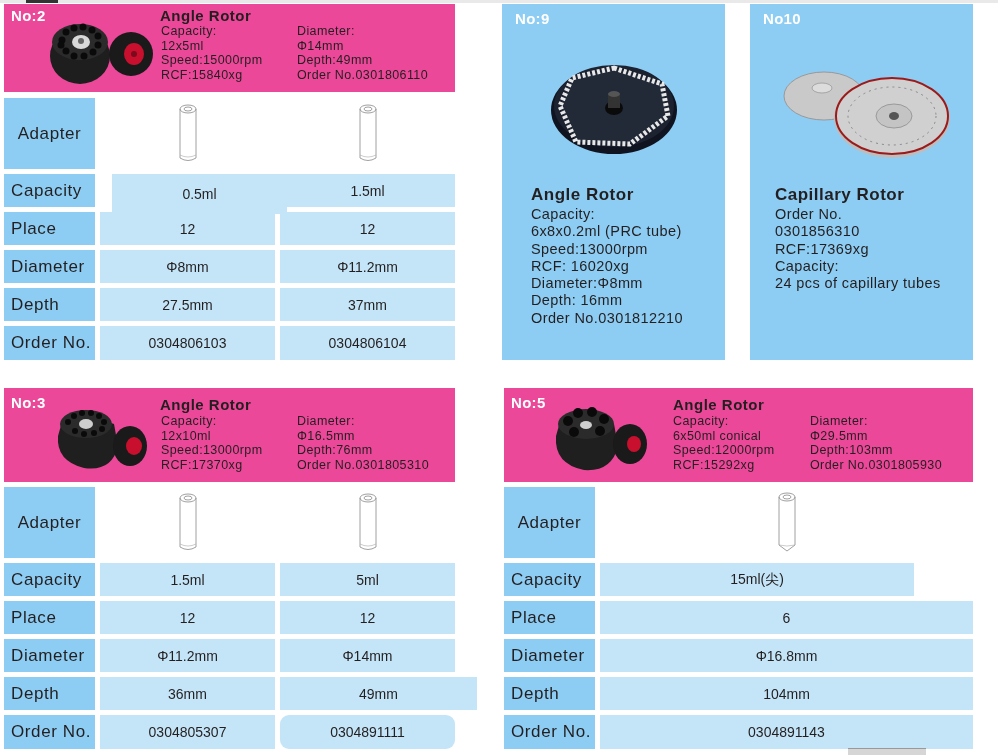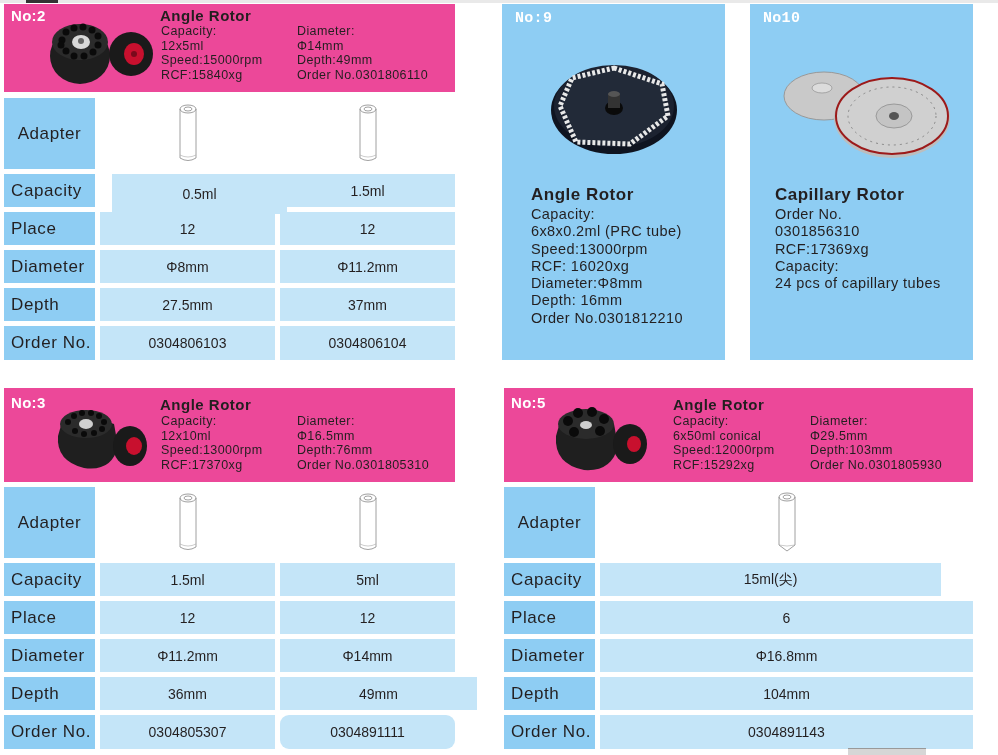--- a/index.html
+++ b/index.html
@@ -13,21 +13,21 @@
   .hdr .col { position: absolute; font-size: 12.5px; line-height: 14.5px; letter-spacing: 0.4px; color: #231f20; white-space: nowrap; }
 
   .rotor-img { position: absolute; }
 
   .tbl-label { position: absolute; background: #8ecdf3; font-size: 17px; letter-spacing: 0.6px; display: flex; align-items: center; padding-left: 7px; color: #231f20; }
   .tbl-label.center { justify-content: center; padding-left: 0; }
   .tbl-cell { position: absolute; background: #c4e5f8; font-size: 14px; display: flex; align-items: center; justify-content: center; color: #231f20; }
   .tbl-adapter { position: absolute; background: #ffffff; display: flex; align-items: center; justify-content: center; }
 
   .side { position: absolute; background: #8ecdf3; }
-  .side .no { position: absolute; left: 13px; top: 6px; color: #fff; font-weight: bold; font-size: 15px; letter-spacing: 0.3px; font-family: Liberation Mono, monospace; }
+  .side .no { position: absolute; left: 13px; top: 6px; color: #fff; font-weight: bold; font-size: 15px; letter-spacing: 0.3px; }
   .side .title { position: absolute; left: 29px; font-weight: bold; font-size: 17px; letter-spacing: 0.5px; }
   .side .lines { position: absolute; left: 29px; font-size: 14.5px; line-height: 17.3px; letter-spacing: 0.4px; white-space: nowrap; }
   .side .line { display: block; }
 
   .taskbar-stub { position: absolute; left: 848px; top: 748px; width: 78px; height: 7px; background: #d6d6d6; border-top: 1px solid #999; }
 </style>
 </head>
 <body>
 
 <div class="topbar">
@@ -265,21 +265,21 @@
 <div class="tbl-adapter" style="left:600px;top:487px;width:373px;height:71px;">
   <svg width="22" height="62" viewBox="0 0 22 62">
       <ellipse cx="11" cy="5" rx="8" ry="4" fill="none" stroke="#888" stroke-width="0.8"></ellipse>
       <ellipse cx="11" cy="5" rx="4" ry="2" fill="none" stroke="#888" stroke-width="0.8"></ellipse>
       <path d="M3 5 L3 53 L11 59 L19 53 L19 5" fill="none" stroke="#888" stroke-width="0.8"></path>
       <path d="M3 53 Q11 55 19 53" fill="none" stroke="#aaa" stroke-width="0.6"></path>
     </svg>
 </div>
 
 <div class="tbl-label" style="left:504px;top:563px;width:91px;height:33px;">Capacity</div>
-<div class="tbl-cell" style="left:600px;top:563px;width:341px;height:33px;">15ml(尖)</div>
+<div class="tbl-cell" style="left:600px;top:563px;width:314px;height:33px;">15ml(尖)</div>
 
 <div class="tbl-label" style="left:504px;top:601px;width:91px;height:33px;">Place</div>
 <div class="tbl-cell" style="left:600px;top:601px;width:373px;height:33px;">6</div>
 
 <div class="tbl-label" style="left:504px;top:639px;width:91px;height:33px;">Diameter</div>
 <div class="tbl-cell" style="left:600px;top:639px;width:373px;height:33px;">Φ16.8mm</div>
 
 <div class="tbl-label" style="left:504px;top:677px;width:91px;height:33px;">Depth</div>
 <div class="tbl-cell" style="left:600px;top:677px;width:373px;height:33px;">104mm</div>
 

